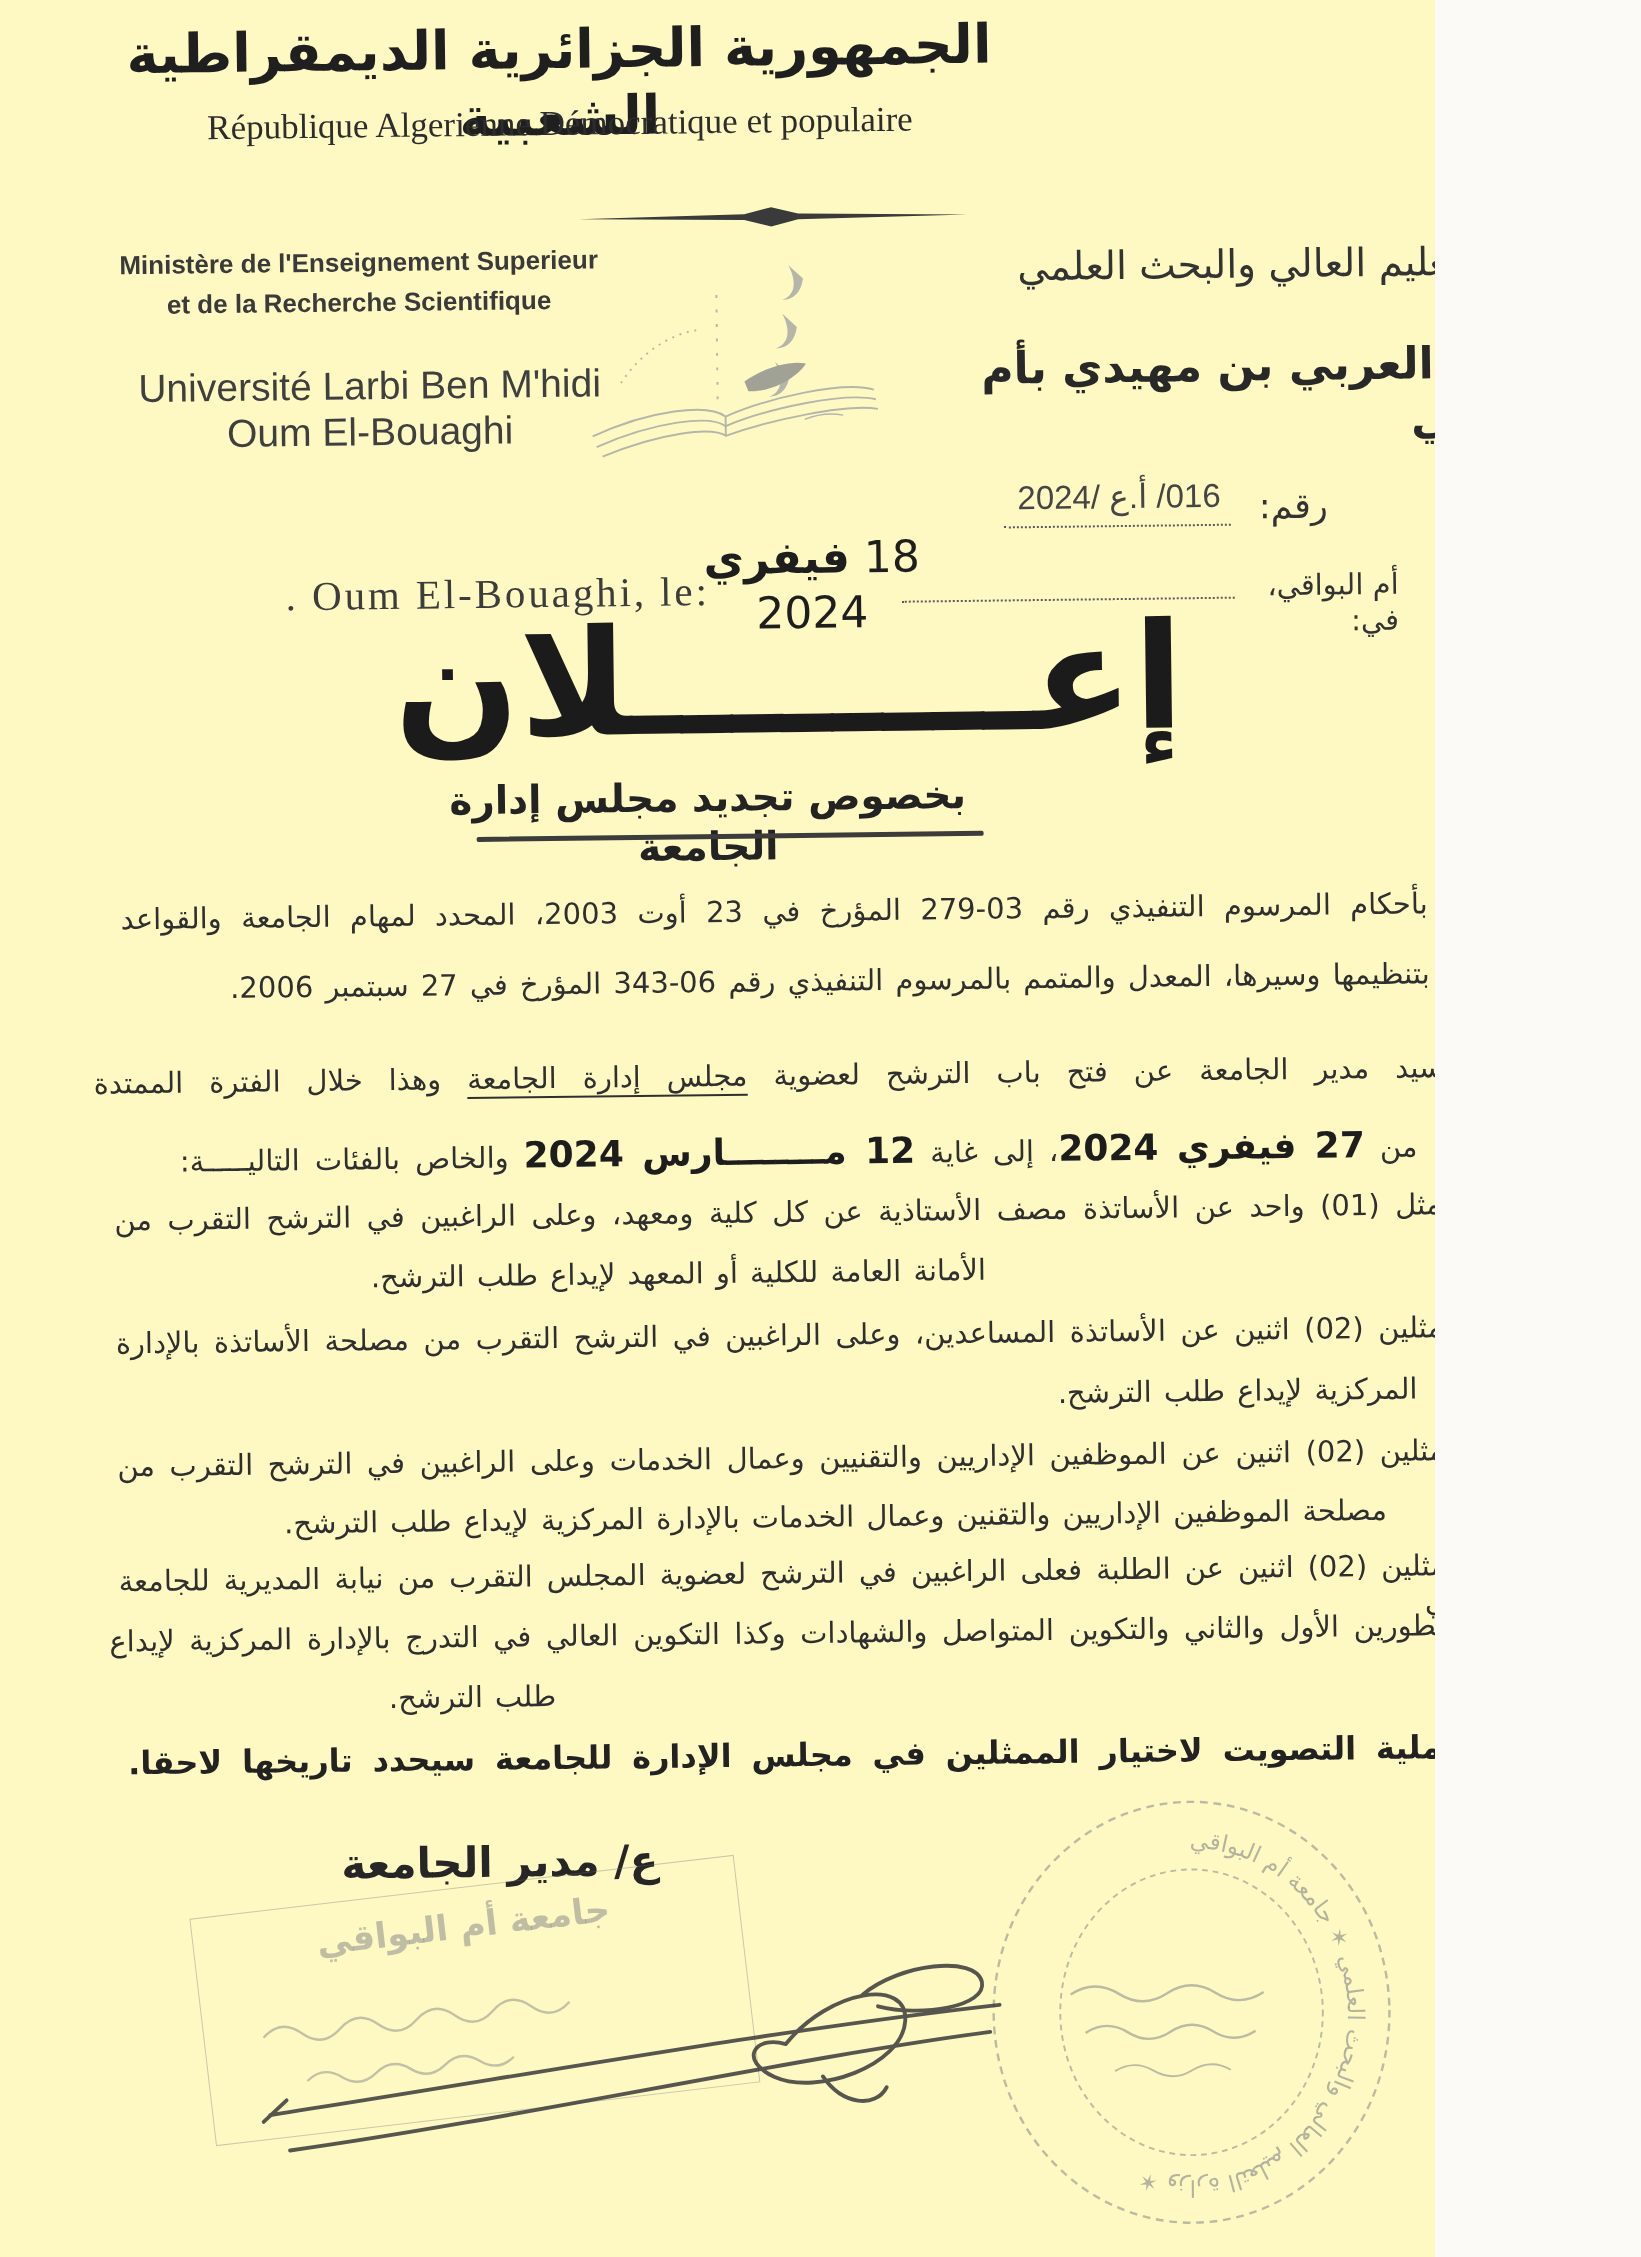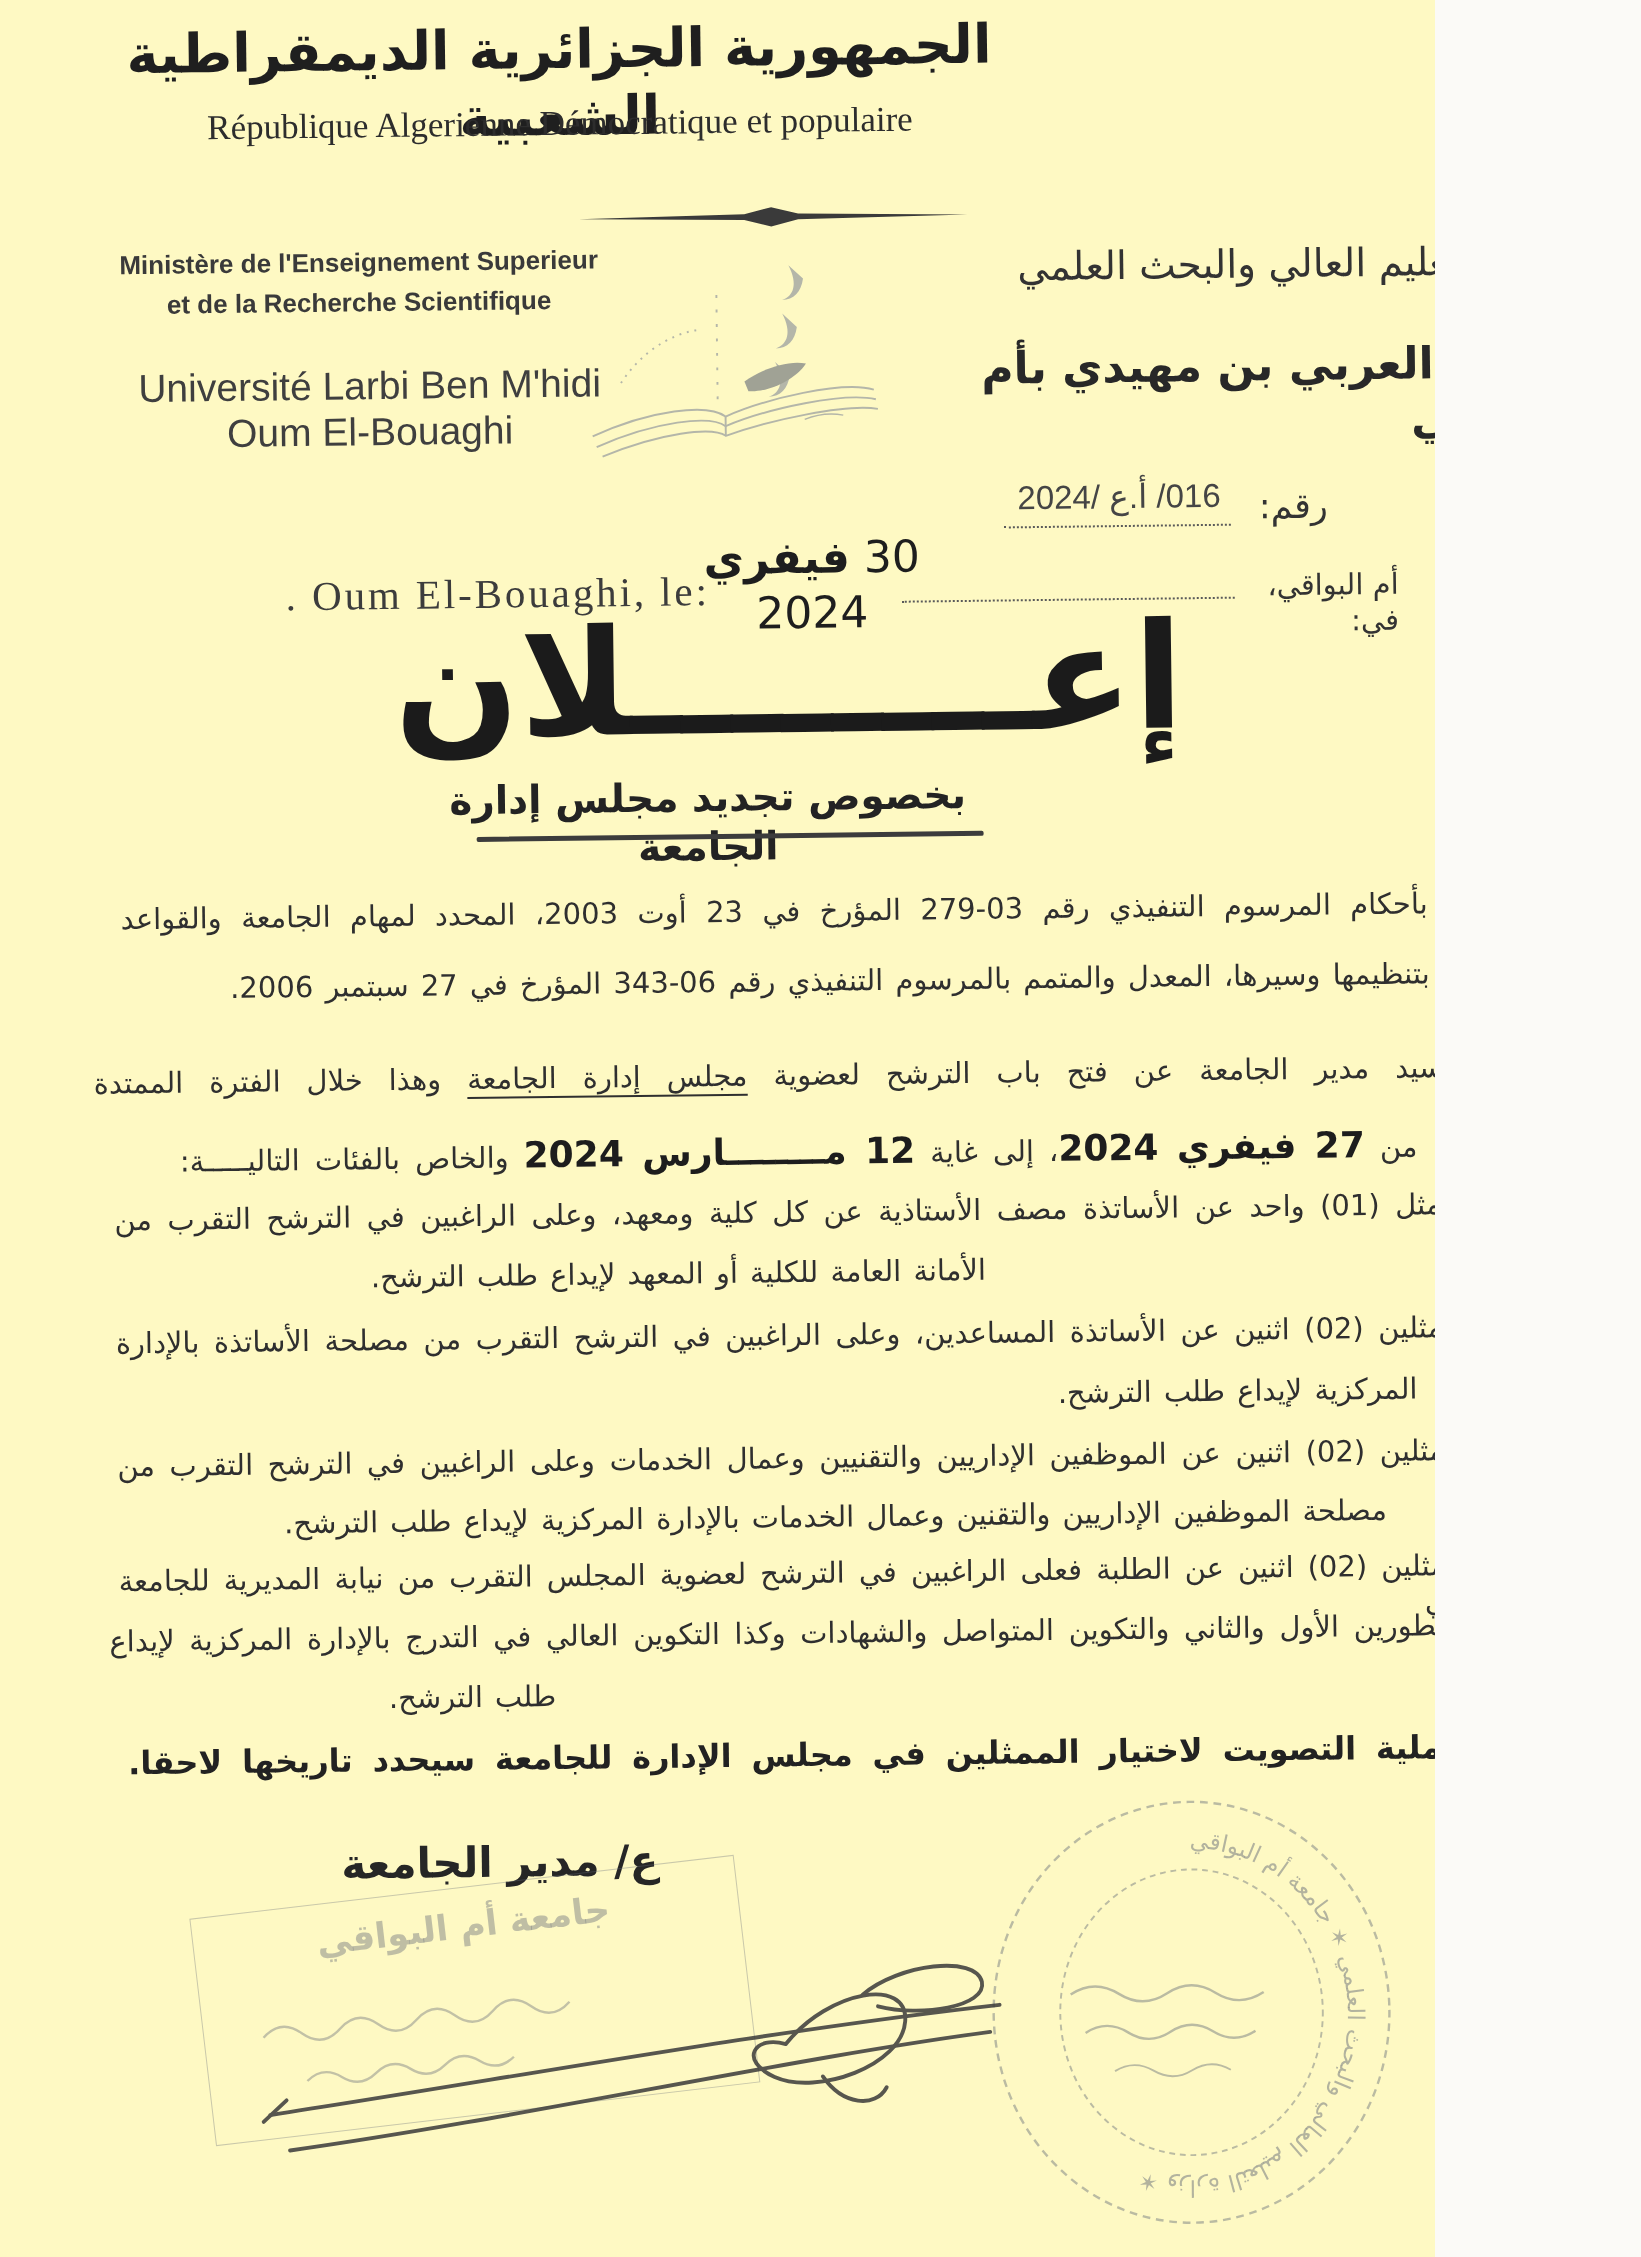--- a/index.html
+++ b/index.html
@@ -67,21 +67,21 @@
 
   <div class="abs ar center fr-sans" style="left:1004px;top:481px;width:241px;font-size:33px;color:#454545;">016/ أ.ع /2024</div>
   <div class="abs dotline" style="left:1009px;top:530px;width:227px;"></div>
   <div class="abs ar" style="left:1246px;top:492px;width:87px;font-size:35px;color:#333;">رقم:</div>
 
   <div class="abs fr-serif" style="left:290px;top:566px;width:618px;font-size:41px;letter-spacing:2.9px;color:#3c3c3c;">. Oum El-Bouaghi, le:</div>
   <div class="abs dotline" style="left:906px;top:603px;width:333px;"></div>
   <div class="abs ar" style="left:1234px;top:574px;width:169px;font-size:29px;color:#333;">أم البواقي، في:</div>
 
   <div class="abs ar center" style="left:657px;top:531px;width:319px;font-size:44px;color:#1e1e1e;">
-    <span>30</span>
+    <span>18</span>
     <span style="font-weight:700;">فيفري</span>
     <span>2024</span>
   </div>
 
   <div class="abs ar center" style="left:434px;top:591px;width:753px;font-size:147px;font-weight:700;color:#1b1b1b;line-height:1.25;">إعــــــــلان</div>
 
   <div class="abs ar center" style="left:415px;top:774px;width:589px;font-size:39px;font-weight:700;color:#232323;">بخصوص تجديد مجلس إدارة الجامعة</div>
   <div class="abs" style="left:478px;top:834px;width:507px;height:4.8px;background:#3c3c3c;border-radius:1.9px;"></div>
 
   <div class="abs ar just body-line" style="left:121px;top:894px;width:1405px;padding-right:27px;box-sizing:border-box;">عملا بأحكام المرسوم التنفيذي رقم 03-279 المؤرخ في 23 أوت 2003، المحدد لمهام الجامعة والقواعد</div>

